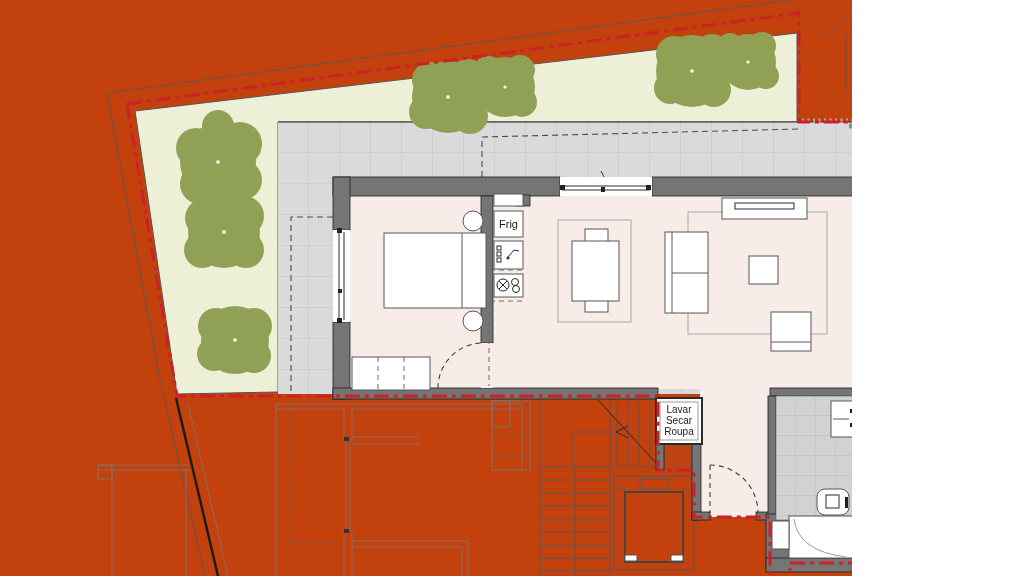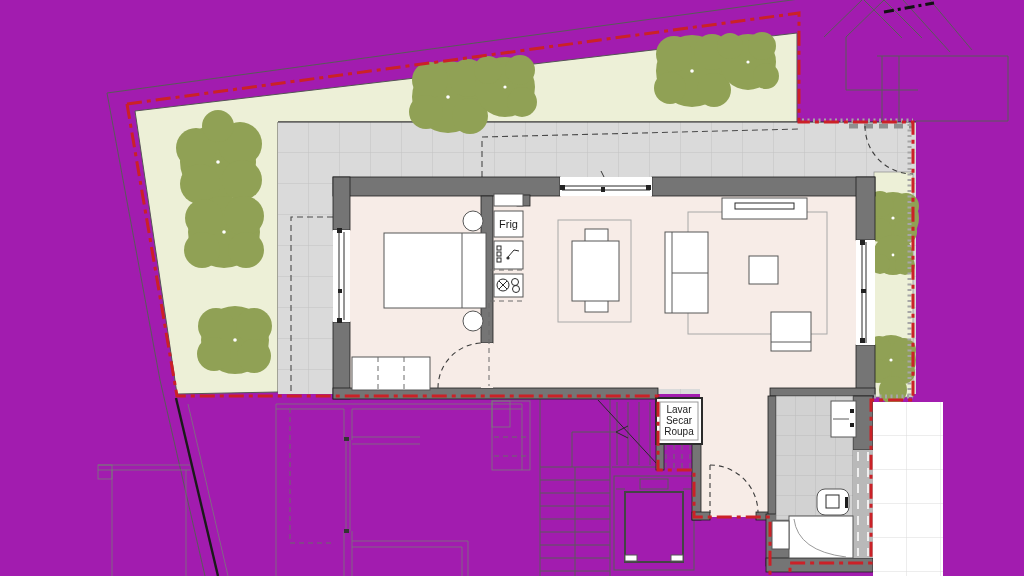--- a/index.html
+++ b/index.html
@@ -1,16 +1,16 @@
 <!DOCTYPE html>
 <html><head>
 <meta charset="utf-8">
 <style>
   html,body{margin:0;padding:0;background:#fff;}
-  #stage{width:1024px;height:576px;position:relative;overflow:hidden;background:#a21caf;}
+  #stage{width:852px;height:576px;position:relative;overflow:hidden;background:#c2410c;}
   svg{display:block;}
   .ln  {stroke:#5a5a5a;stroke-width:1;fill:none;}
   .lnD {stroke:#2a2a2a;stroke-width:1;fill:none;}
   .thin{stroke:#7a7a7a;stroke-width:.8;fill:none;}
   .wall{stroke:#1f1f1f;stroke-width:.8;}
   .w   {fill:#ffffff;}
   .furn{fill:#ffffff;stroke:#565656;stroke-width:1;}
   .rug {fill:none;stroke:#a8a8a8;stroke-width:1;}
   .dash{stroke:#4a4a4a;stroke-width:1.1;fill:none;stroke-dasharray:6 4;}
   .dashL{stroke:#6a6a6a;stroke-width:1;fill:none;stroke-dasharray:5 4;}

